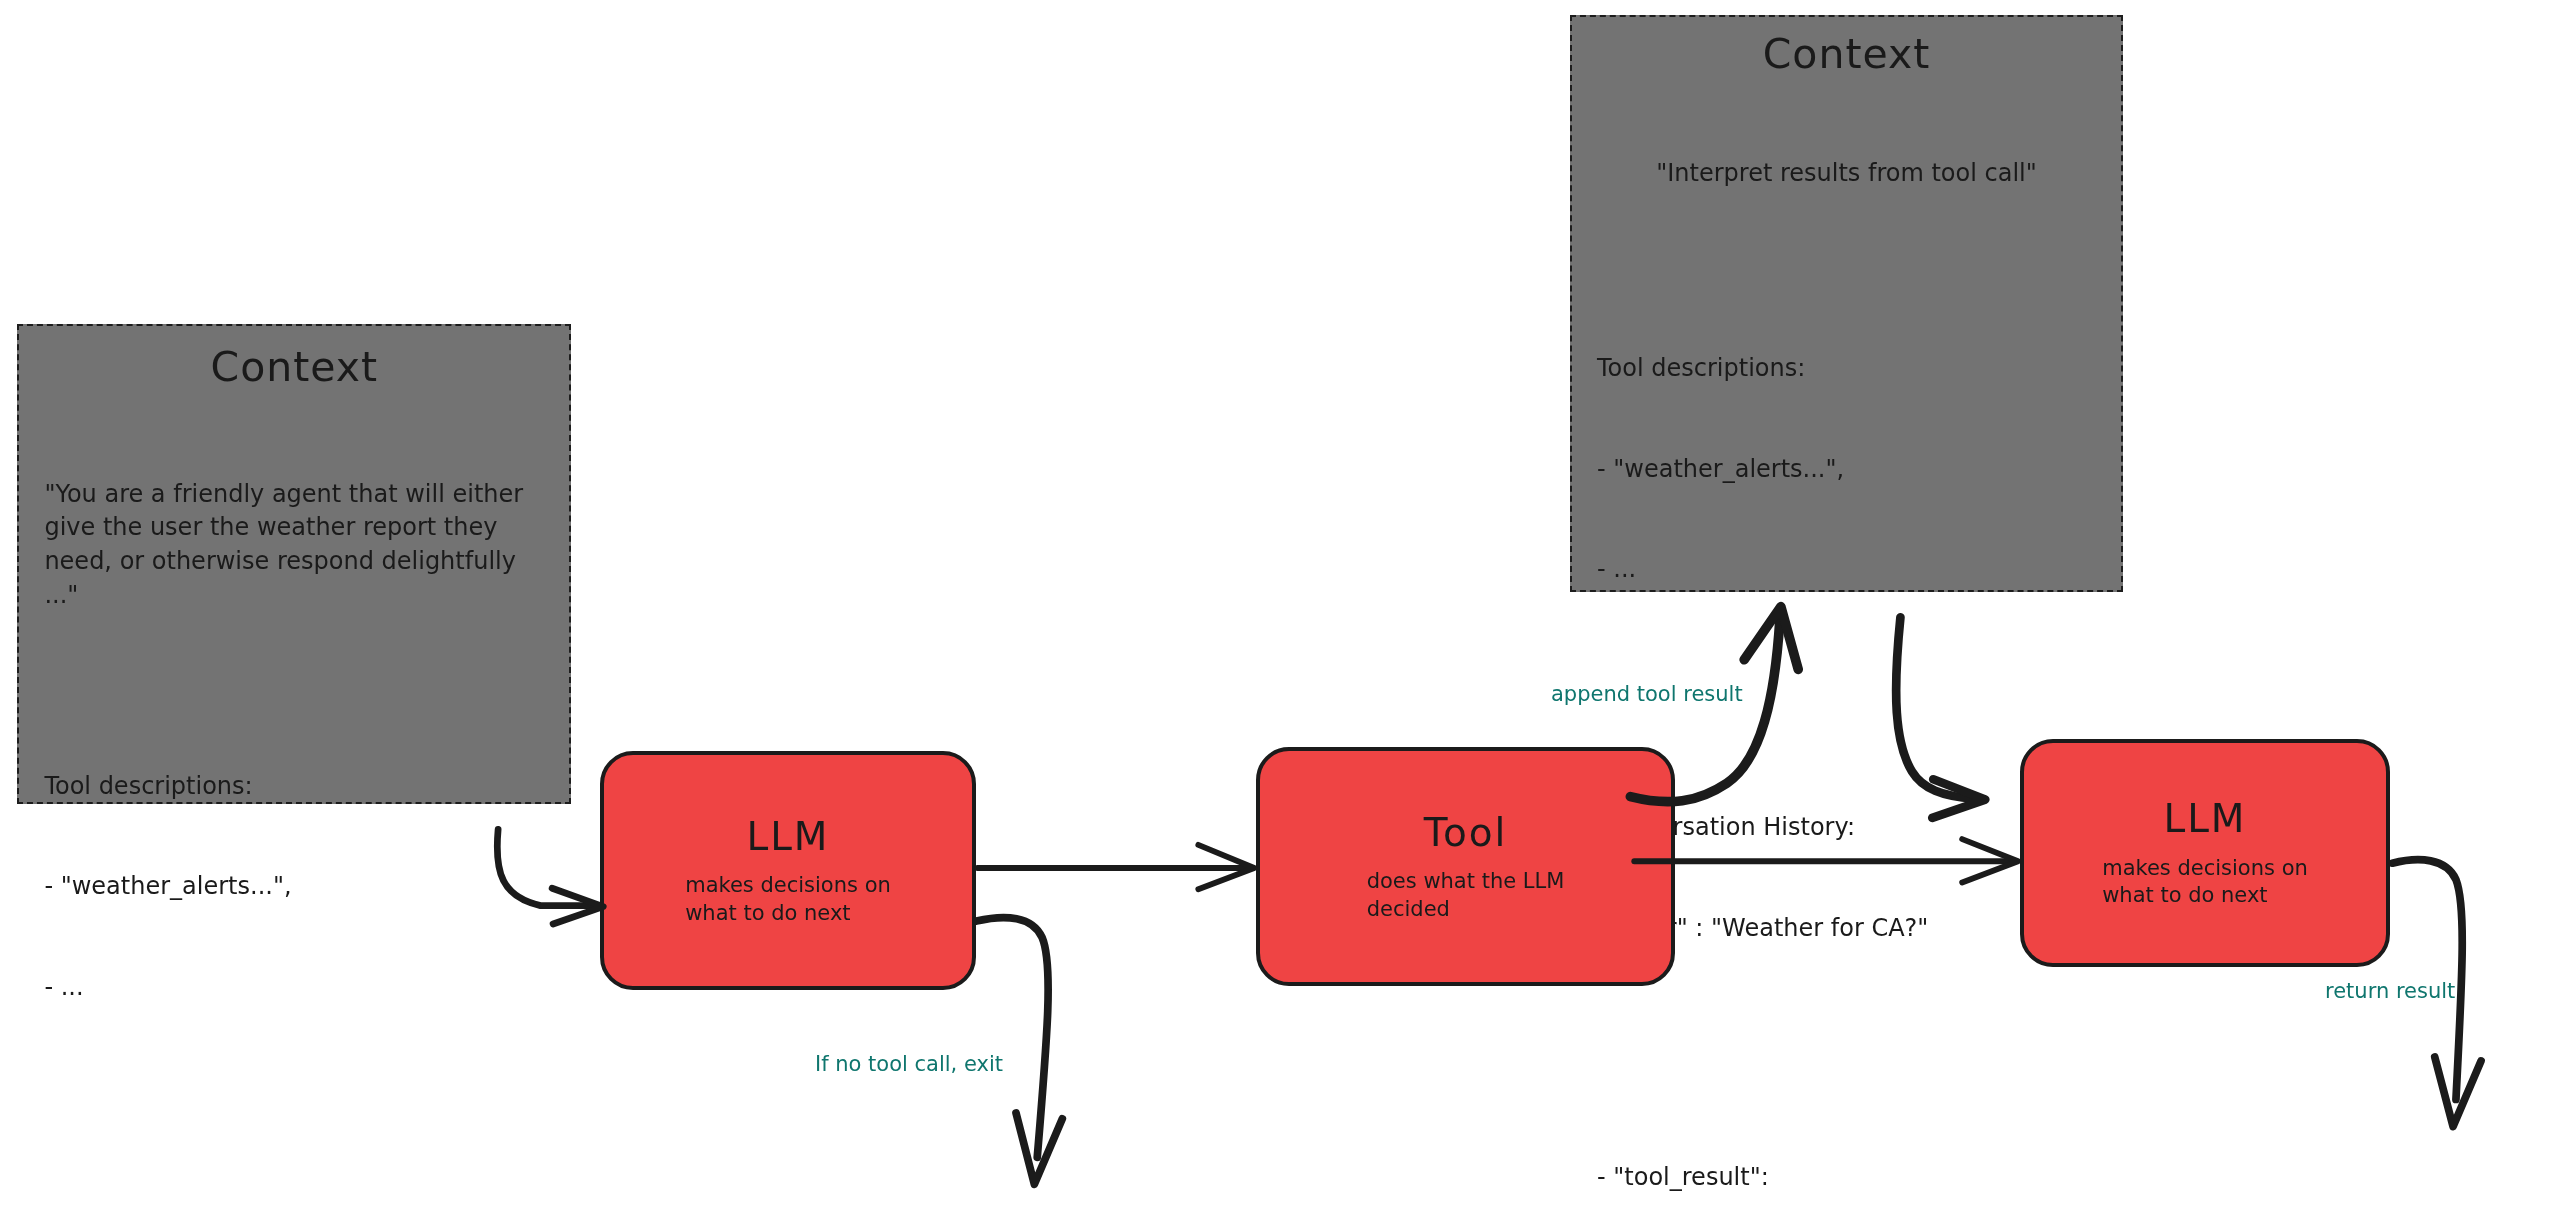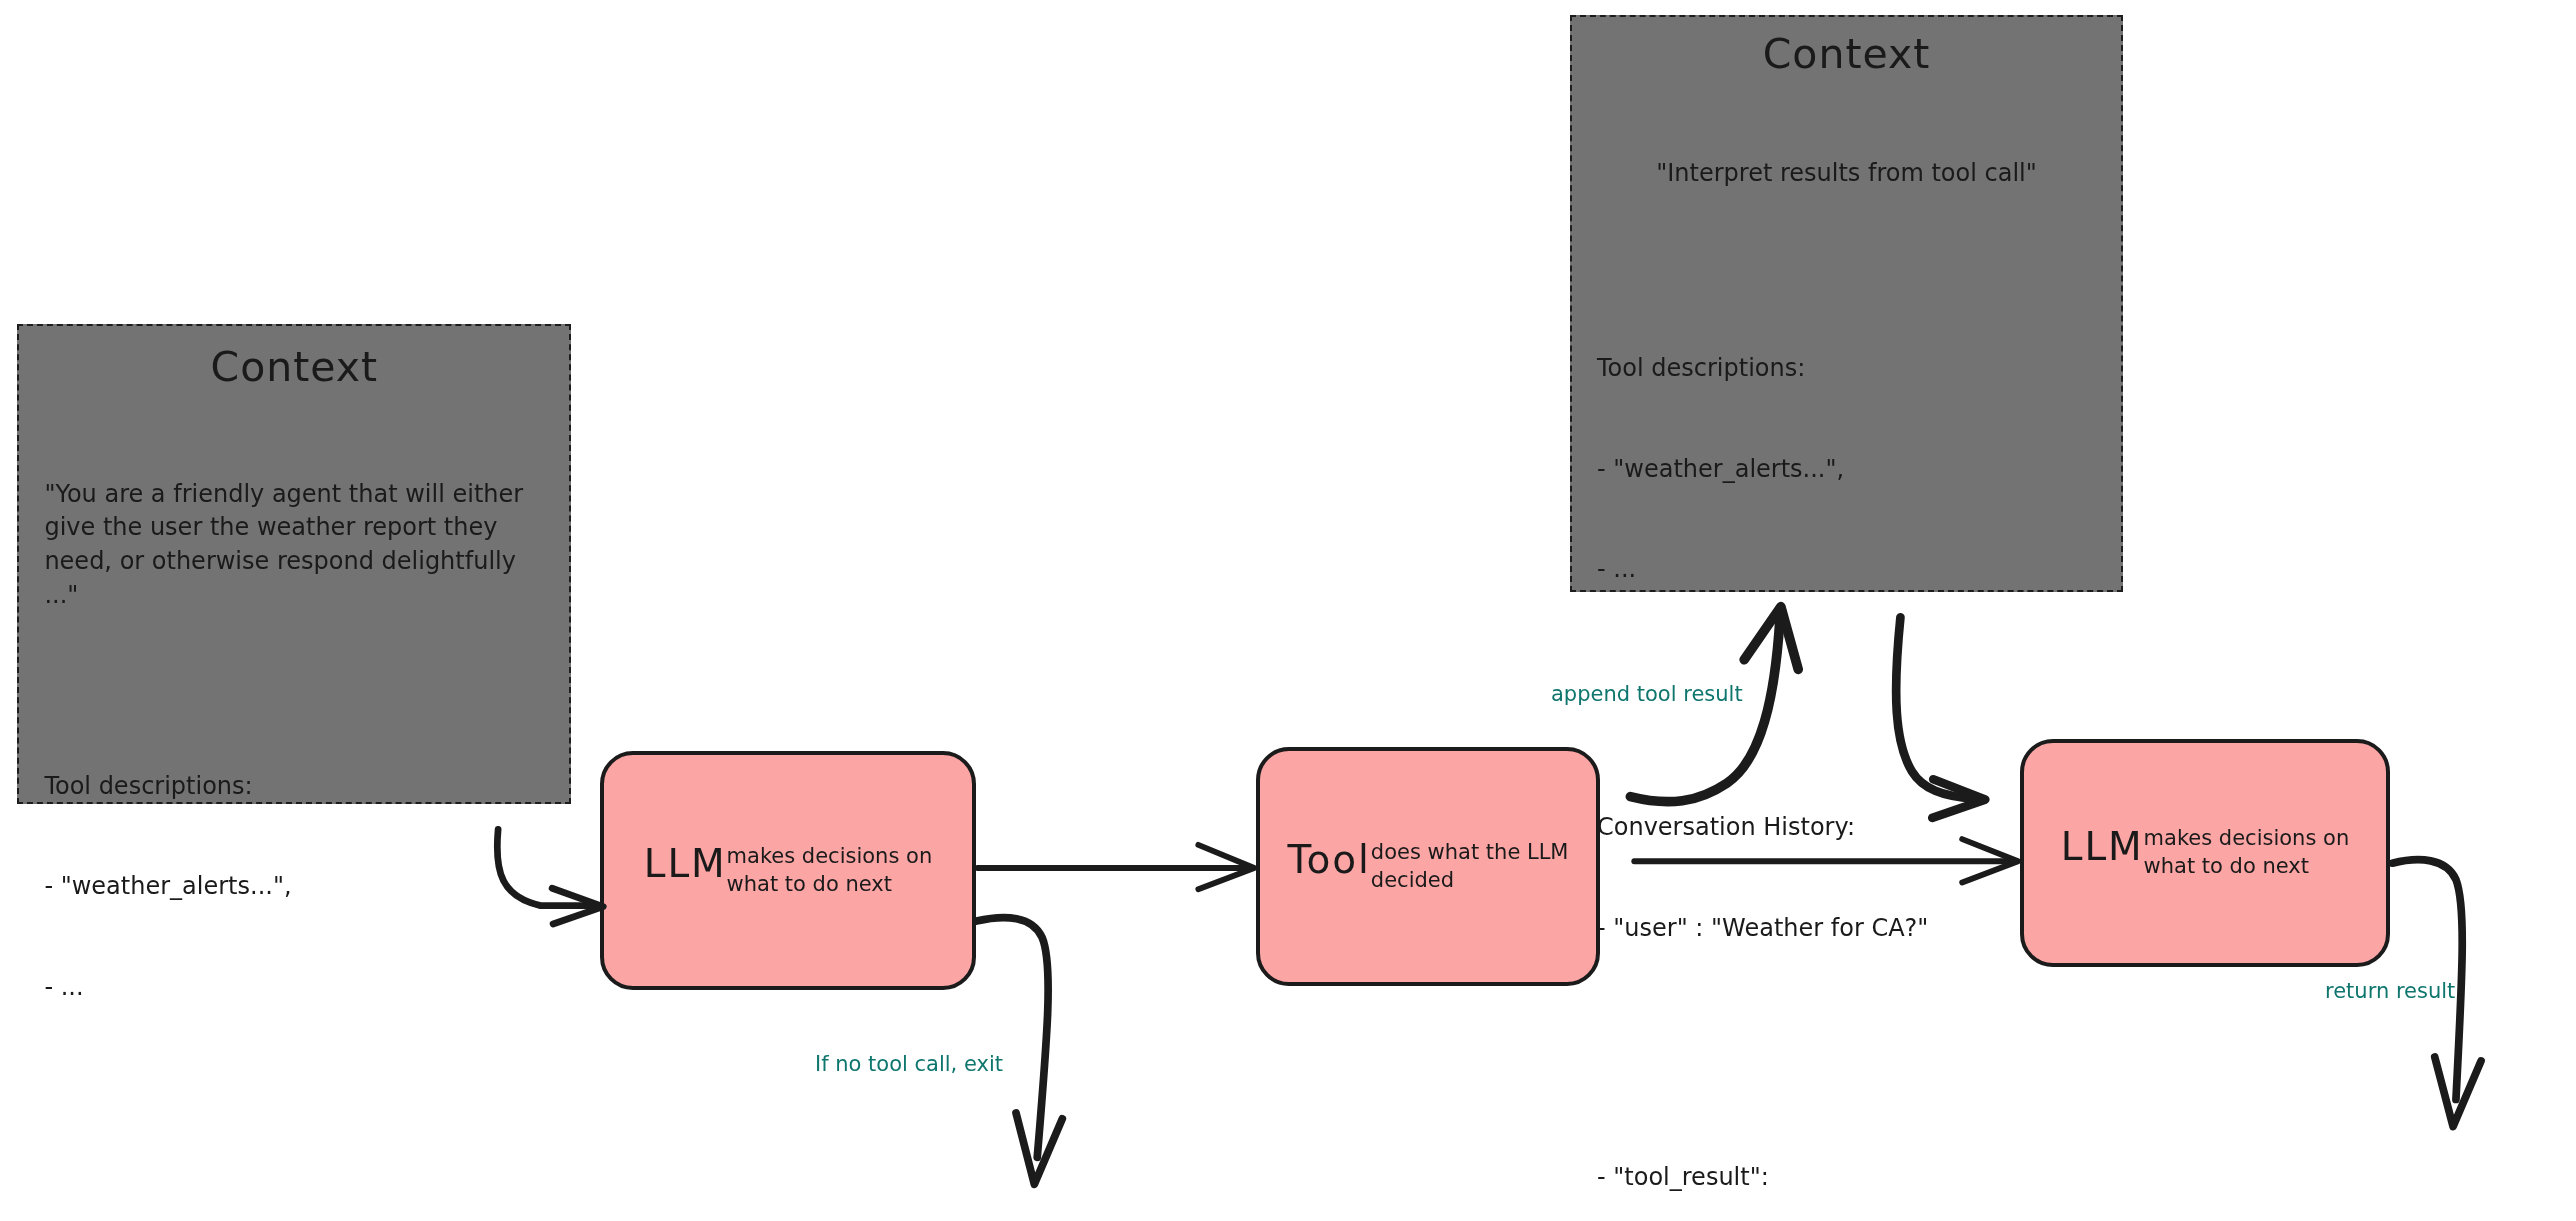--- a/index.html
+++ b/index.html
@@ -38,24 +38,24 @@
     white-space: pre-wrap;
   }
   .context-para { margin: 0 0 23px 0; }
   .context-para:last-child { margin-bottom: 0; }
 
   
   .node-box {
     position: absolute;
     border: 4.8px solid #1b1b1b;
     border-radius: 33px;
-    background: #fca5a5;
+    background: #ef4444;
     box-sizing: border-box;
     display: flex;
-    flex-direction: row;
+    flex-direction: column;
     align-items: center;
     justify-content: center;
   }
   .node-title {
     font-size: 39px;
     color: #1a1a1a;
     letter-spacing: 1.9px;
     margin-bottom: 13.5px;
   }
   .node-sub {
@@ -129,21 +129,21 @@
       </div>
     </div>
   </div>
 
   <div class="node-box" style="left:600px; top:751px; width:376px; height:239px;">
     <div class="node-title">LLM</div>
     <div class="node-sub">makes decisions on
 what to do next</div>
   </div>
 
-  <div class="node-box" style="left:1256px; top:747px; width:344px; height:239px;">
+  <div class="node-box" style="left:1256px; top:747px; width:419px; height:239px;">
     <div class="node-title">Tool</div>
     <div class="node-sub">does what the LLM
 decided</div>
   </div>
 
   <div class="node-box" style="left:2020px; top:739px; width:370px; height:228px;">
     <div class="node-title">LLM</div>
     <div class="node-sub">makes decisions on
 what to do next</div>
   </div>

